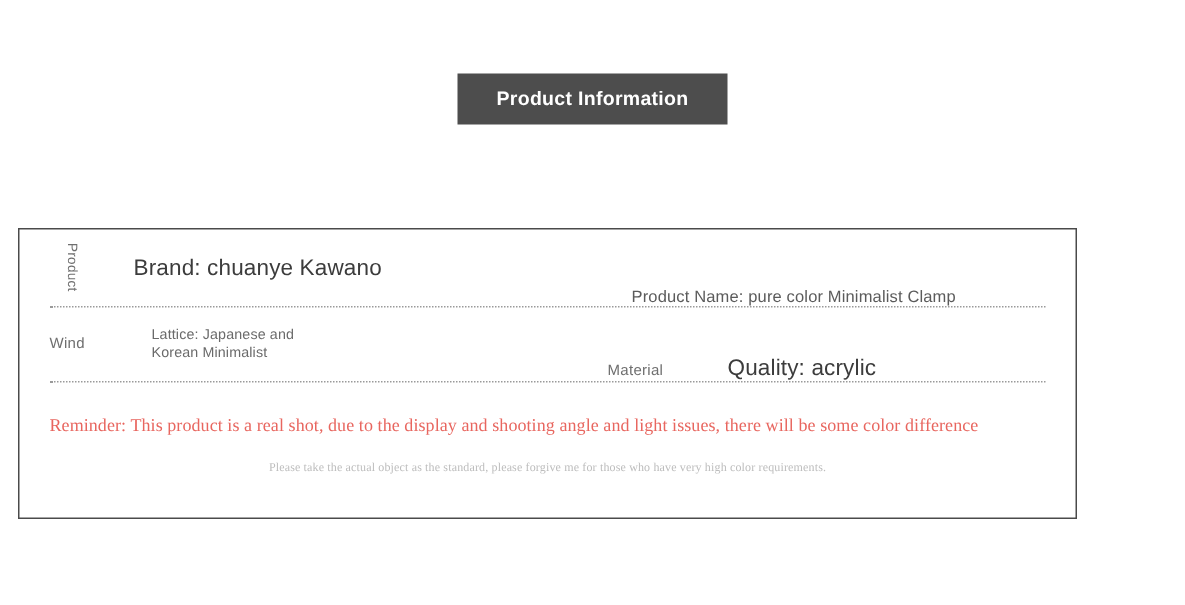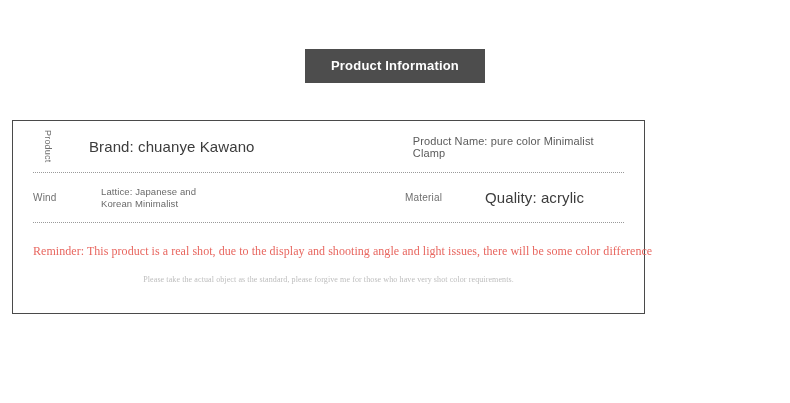--- a/index.html
+++ b/index.html
@@ -34,22 +34,22 @@
     font-size: 13px;
     letter-spacing: 0.2px;
     text-align: center;
     vertical-align: top;
   }
 
   
   .info-card {
     position: absolute;
     left: 12px;
-    top: 120px;
-    width: 633px;
+    top: 152px;
+    width: 706px;
     height: 194px;
     border: 1px solid #4a4a4a;
     box-sizing: border-box;
     background: #ffffff;
   }
 
   .spec-row {
     position: relative;
     height: 51px;
     margin: 0 20px 0 20px;
@@ -59,21 +59,21 @@
   }
   .spec-row.row-1 { height: 51px; }
   .spec-row.row-2 { height: 49px; }
 
   .spec-cell {
     display: flex;
     align-items: center;
     height: 100%;
   }
   .cell-left  { width: 372px; }
-  .cell-right { flex: 1 1 auto; }
+  .cell-right { flex: 1 1 auto; align-items: flex-end; }
 
   
   .label-vertical {
     width: 20px;
     flex: 0 0 20px;
     font-size: 9px;
     color: #6f6f6f;
     line-height: 10px;
     white-space: normal;
     writing-mode: vertical-rl;
@@ -161,16 +161,16 @@
 Korean Minimalist</div>
     </div>
     <div class="spec-cell cell-right">
       <div class="label-plain">Material</div>
       <div class="value-big no-pad">Quality: acrylic</div>
     </div>
   </div>
 
   <div class="reminder-zone">
     <div class="reminder-line">Reminder: This product is a real shot, due to the display and shooting angle and light issues, there will be some color difference</div>
-    <div class="disclaimer-line">Please take the actual object as the standard, please forgive me for those who have very shot color requirements.</div>
+    <div class="disclaimer-line">Please take the actual object as the standard, please forgive me for those who have very high color requirements.</div>
   </div>
 
 </div>
 
 </body></html>

